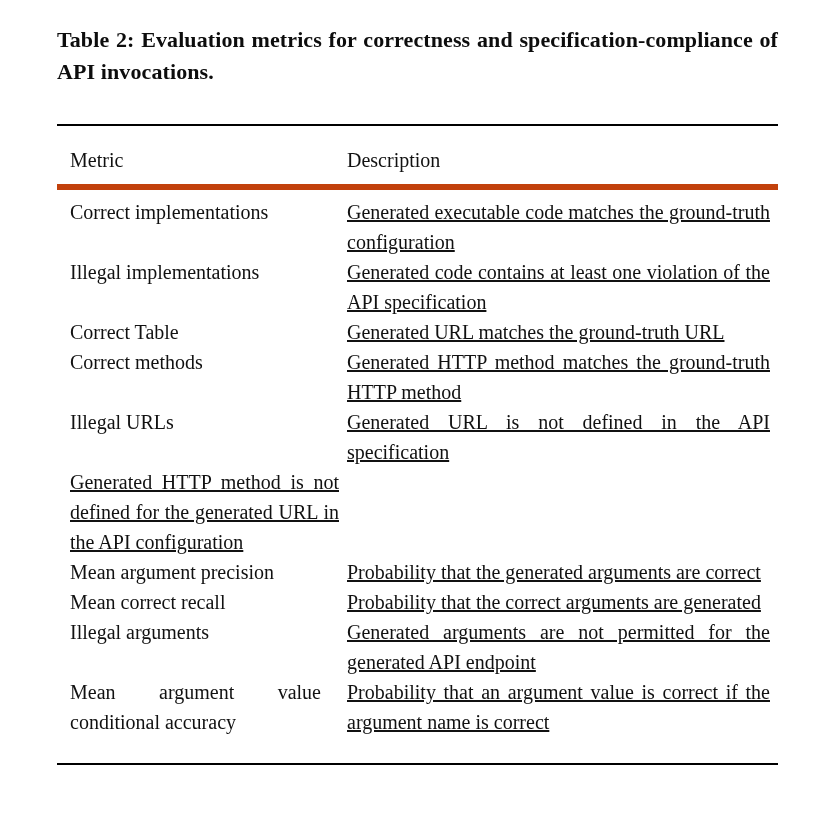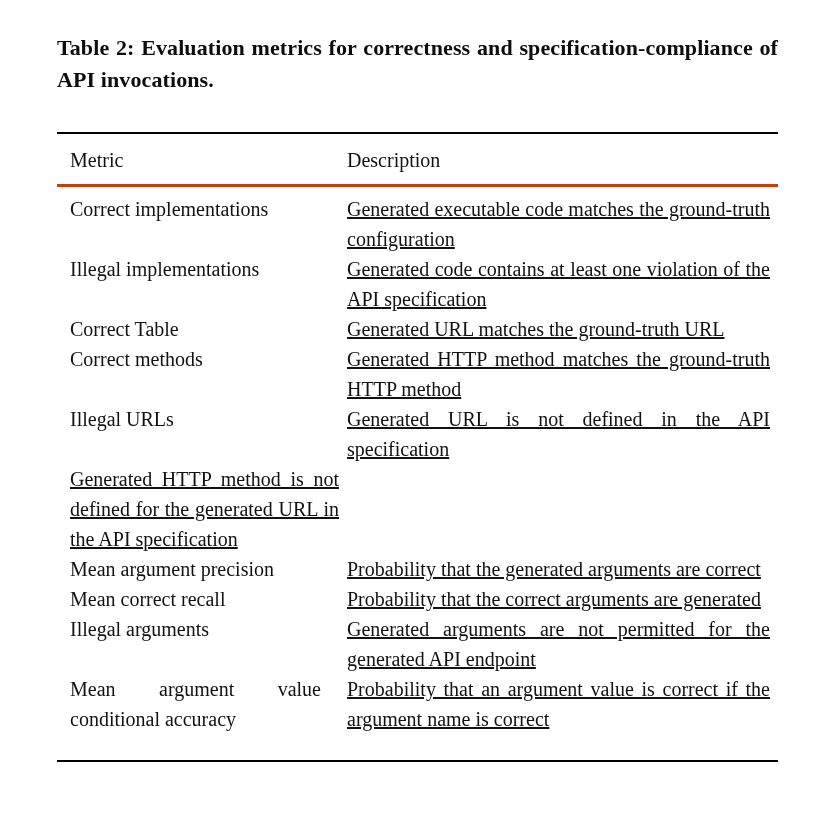--- a/index.html
+++ b/index.html
@@ -16,21 +16,21 @@
   }
   .page {
     position: relative;
     width: 831px;
     height: 817px;
     background: #ffffff;
   }
   .content {
     position: absolute;
     left: 57px;
-    top: 32px;
+    top: 24px;
     width: 721px;
   }
   .caption {
     font-weight: bold;
     font-size: 22px;
     line-height: 32px;
     text-align: justify;
     letter-spacing: 0.1px;
     margin: 0 0 36px 0;
     color: #0d0d0d;
@@ -42,22 +42,22 @@
     box-sizing: border-box;
   }
   .thead-row,
   .body-row {
     display: grid;
     grid-template-columns: 277px 1fr;
     padding-left: 13px;
     box-sizing: border-box;
   }
   .thead-row {
-    border-bottom: 3px solid #c2410c;
-    padding-top: 11px;
+    border-bottom: 6px solid #c2410c;
+    padding-top: 19px;
     padding-bottom: 9px;
     font-size: 20px;
     line-height: 24px;
   }
   .tbody {
     padding-top: 7px;
     padding-bottom: 26px;
   }
   .cell {
     font-size: 20px;
@@ -112,21 +112,21 @@
           <div class="cell metric">Correct methods</div>
           <div class="cell desc">Generated HTTP method matches the ground-truth HTTP method</div>
         </div>
 
         <div class="body-row">
           <div class="cell metric">Illegal URLs</div>
           <div class="cell desc">Generated URL is not defined in the API specification</div>
         </div>
 
         <div class="body-row">
-          <div class="cell desc">Generated HTTP method is not defined for the generated URL in the API specification</div>
+          <div class="cell desc">Generated HTTP method is not defined for the generated URL in the API configuration</div>
         </div>
 
         <div class="body-row">
           <div class="cell metric">Mean argument precision</div>
           <div class="cell desc">Probability that the generated arguments are correct</div>
         </div>
 
         <div class="body-row">
           <div class="cell metric">Mean correct recall</div>
           <div class="cell desc">Probability that the correct arguments are generated</div>

